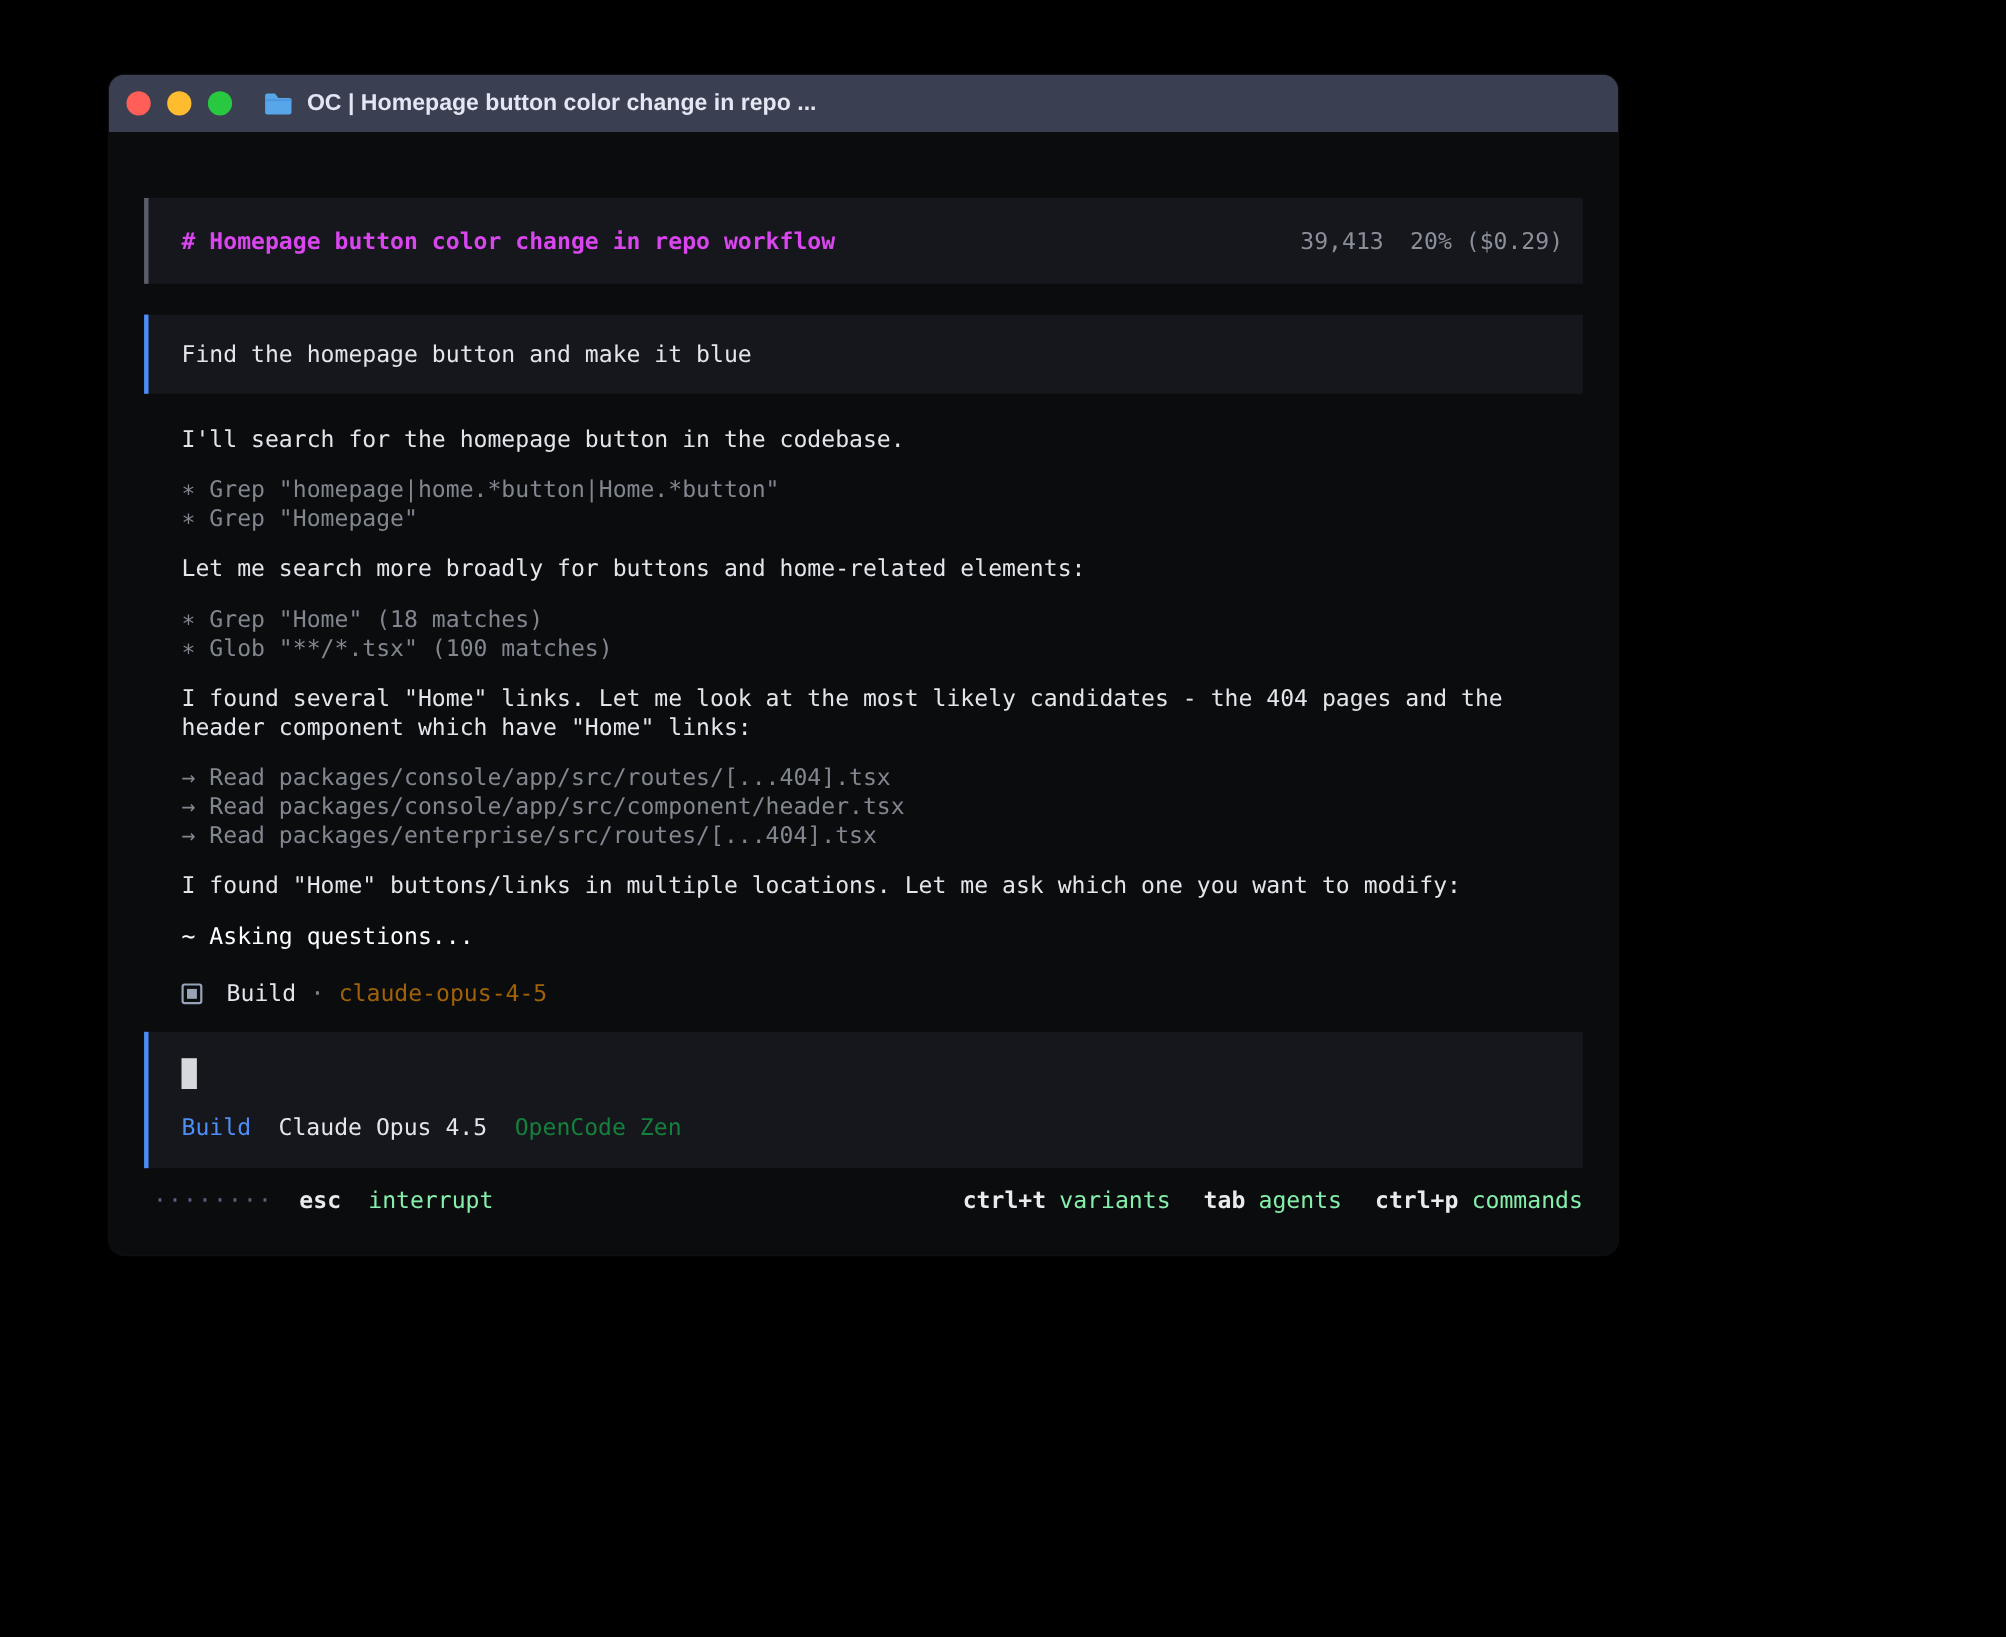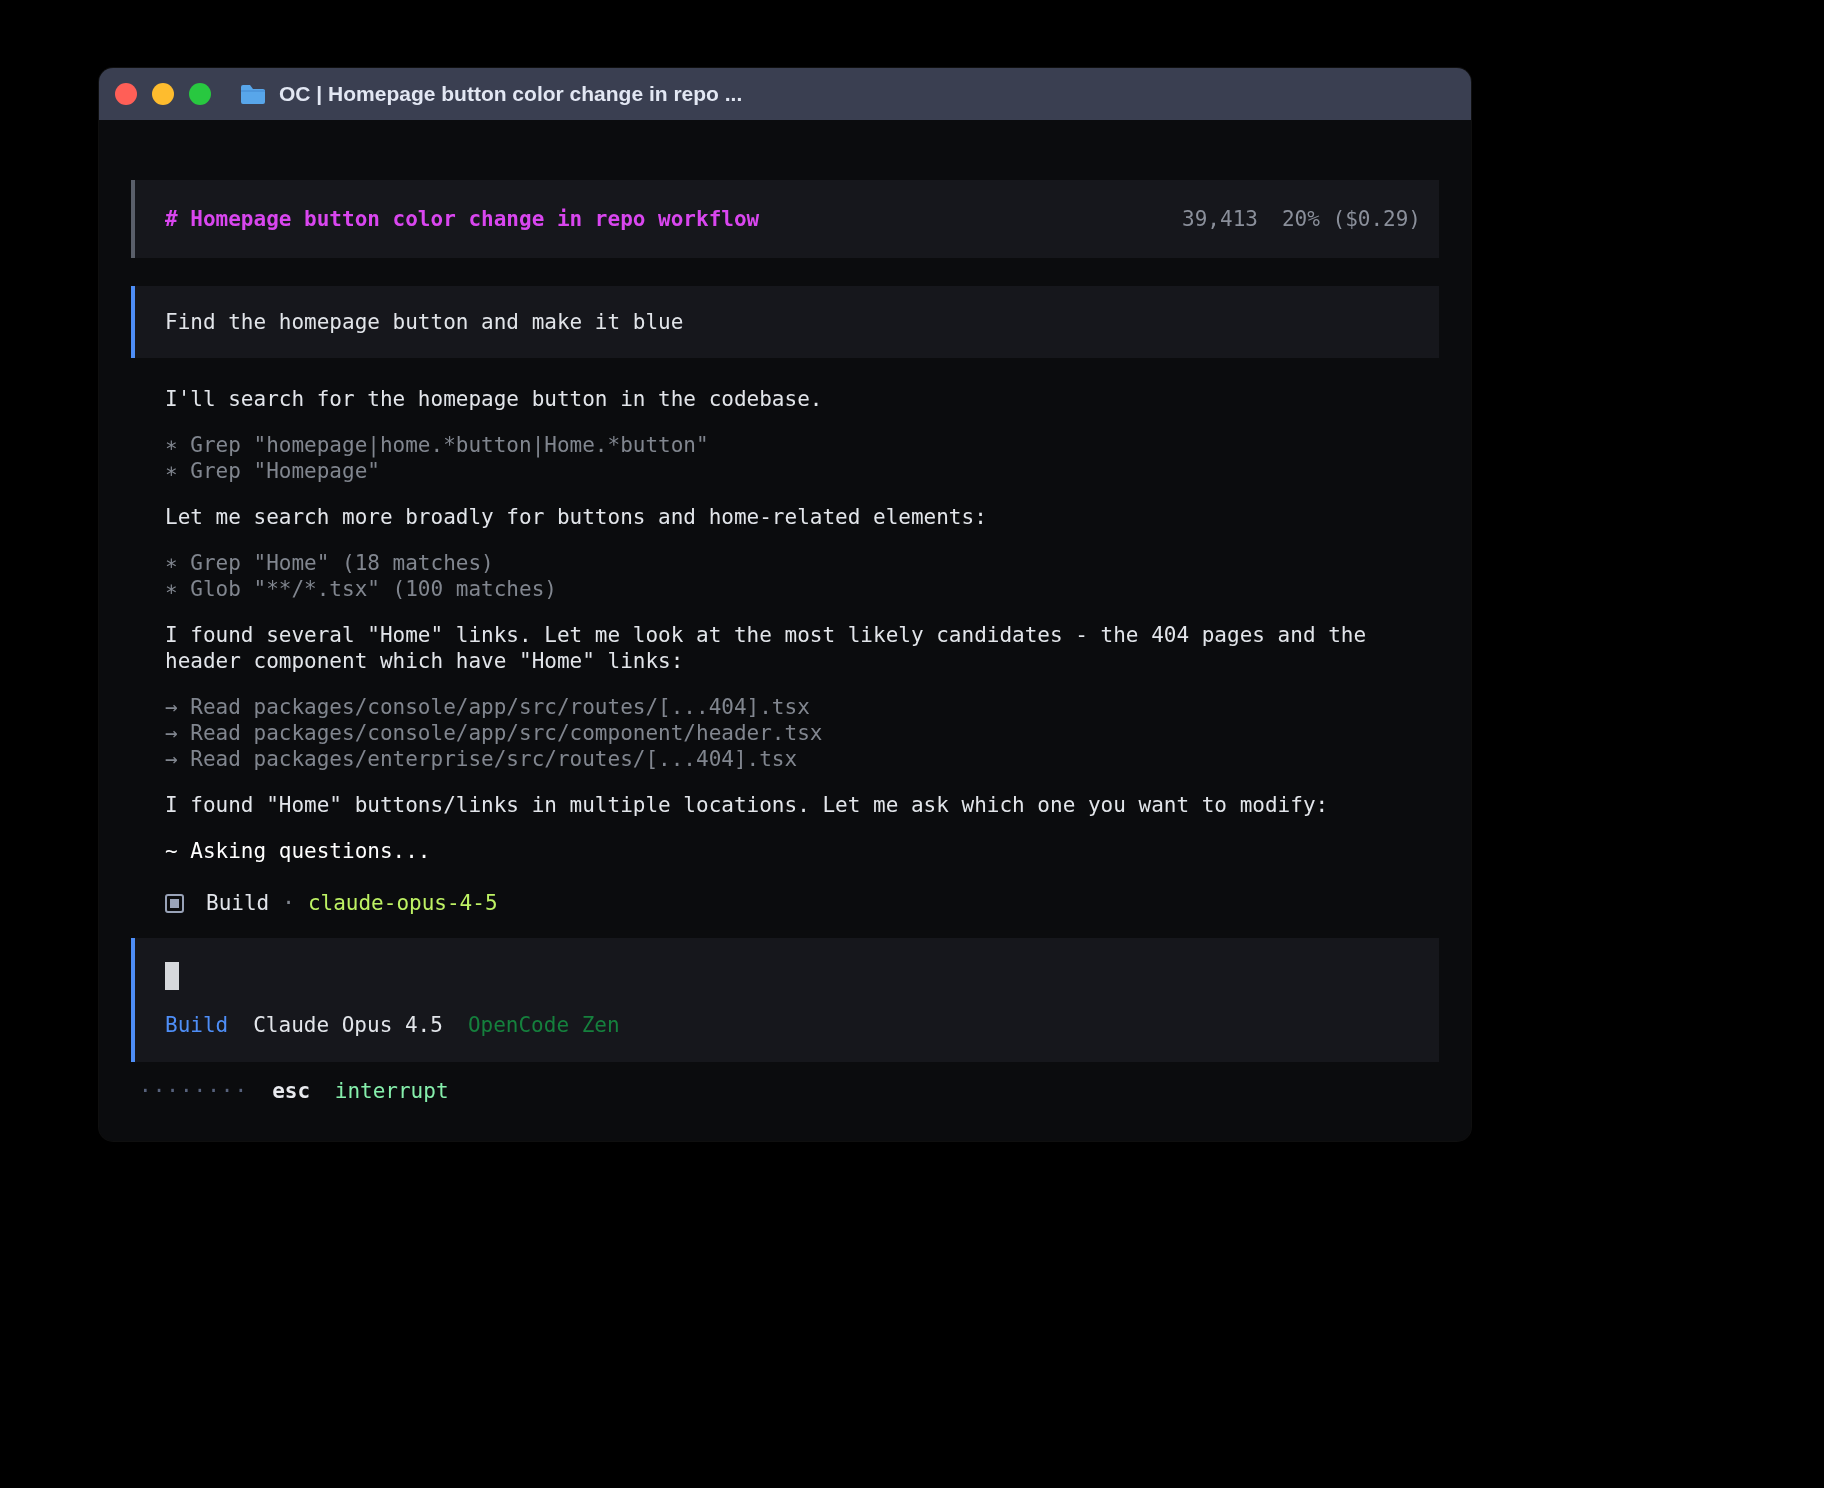--- a/index.html
+++ b/index.html
@@ -78,21 +78,21 @@
   .agent-icon{
     width:15px;height:15px;
     border:2px solid #99a3b8;border-radius:3px;
     position:relative;margin-right:22px;flex:none;
   }
   .agent-icon::after{
     content:"";position:absolute;left:3px;top:3px;right:3px;bottom:3px;
     background:#99a3b8;
   }
   .agent-sep{color:#81868f;margin:0 13px;}
-  .agent-model{color:#bef264;}
+  .agent-model{color:#a16207;}
   
   .input-block{
     margin-top:22px;
     border-left-color:#4e8ef7;
     padding:24px 30px;
   }
   .cursor{display:block;width:14px;height:28px;background:#d6d8dc;}
   .input-meta{margin-top:22px;font-size:21px;line-height:26px;display:flex;white-space:pre;}
   .input-agent{color:#4e8ef7;}
   .input-model{color:#e2e5ea;margin-left:25px;}
@@ -193,16 +193,21 @@
         <span class="input-provider">OpenCode Zen</span>
       </div>
     </div>
 
     <div class="status-bar">
       <span class="spinner">········</span>
       <span class="hint">
         <span class="key">esc</span>
         <span class="label">interrupt</span>
       </span>
+      <span class="right-hints" id="right-hints">
+          <span class="hint"><span class="key">ctrl+t</span><span class="label">variants</span></span>
+          <span class="hint"><span class="key">tab</span><span class="label">agents</span></span>
+          <span class="hint"><span class="key">ctrl+p</span><span class="label">commands</span></span>
+        </span>
     </div>
 
   </div>
 </div>
 
 </body></html>

